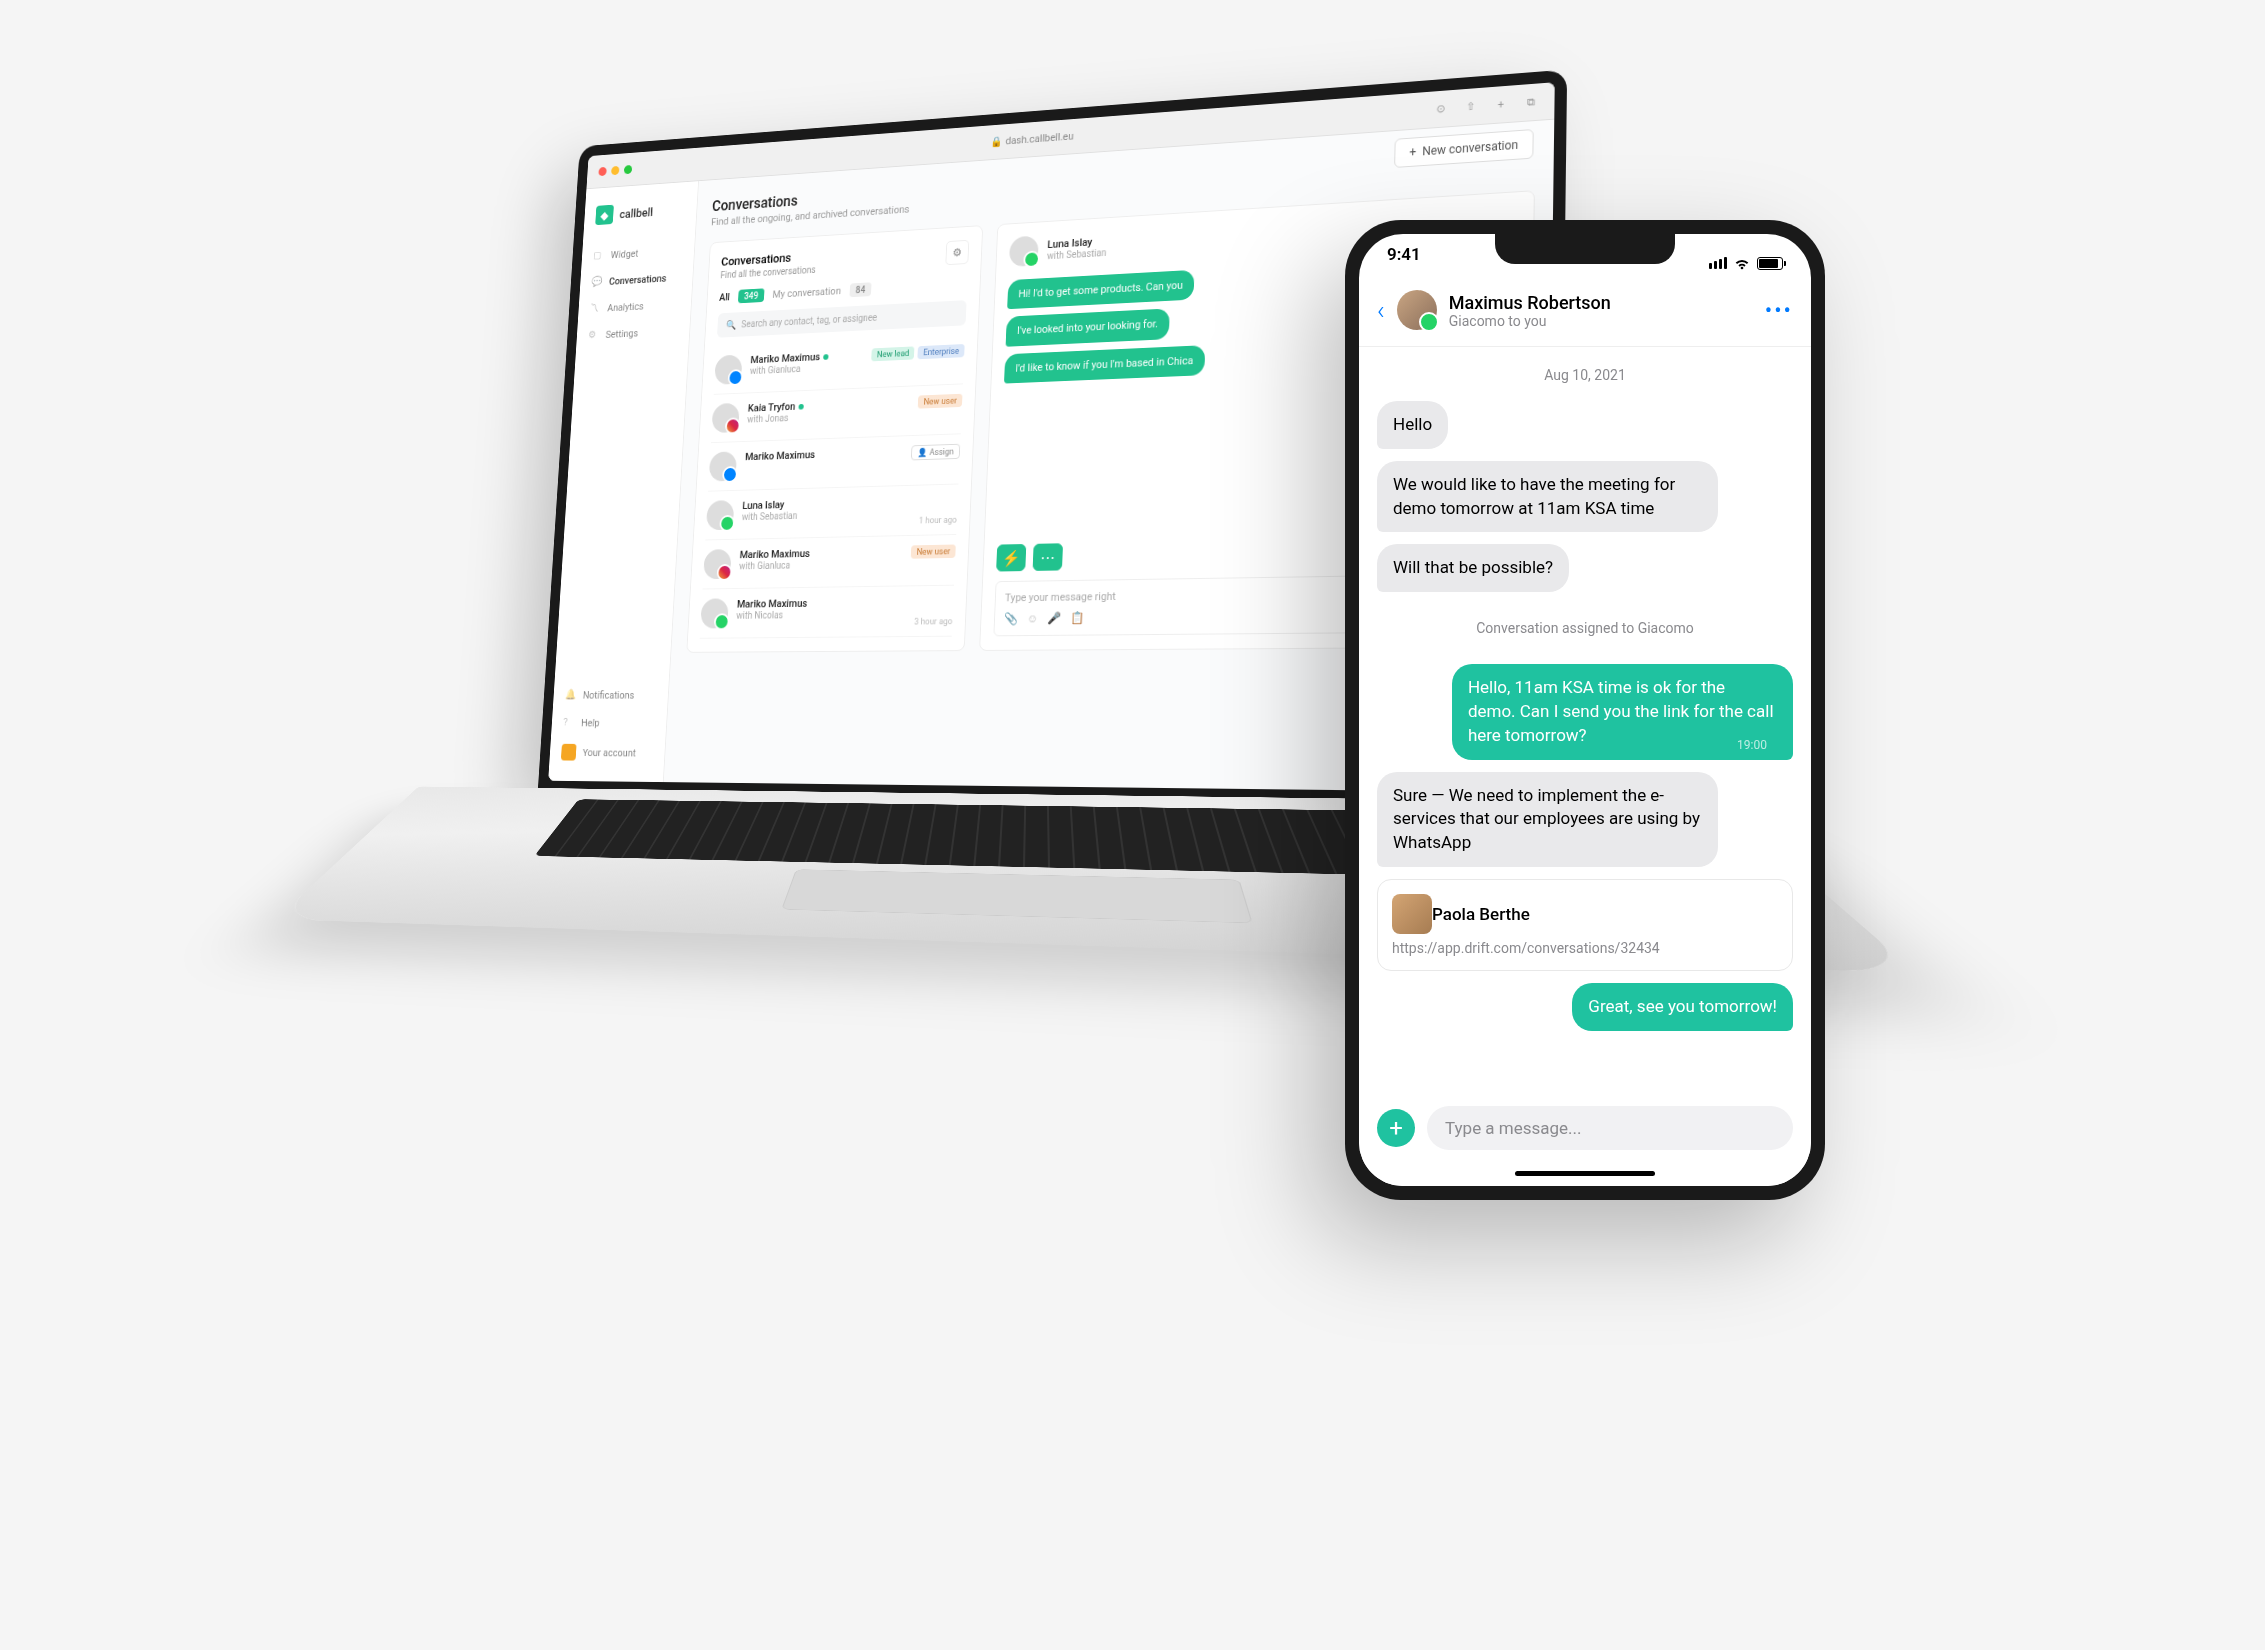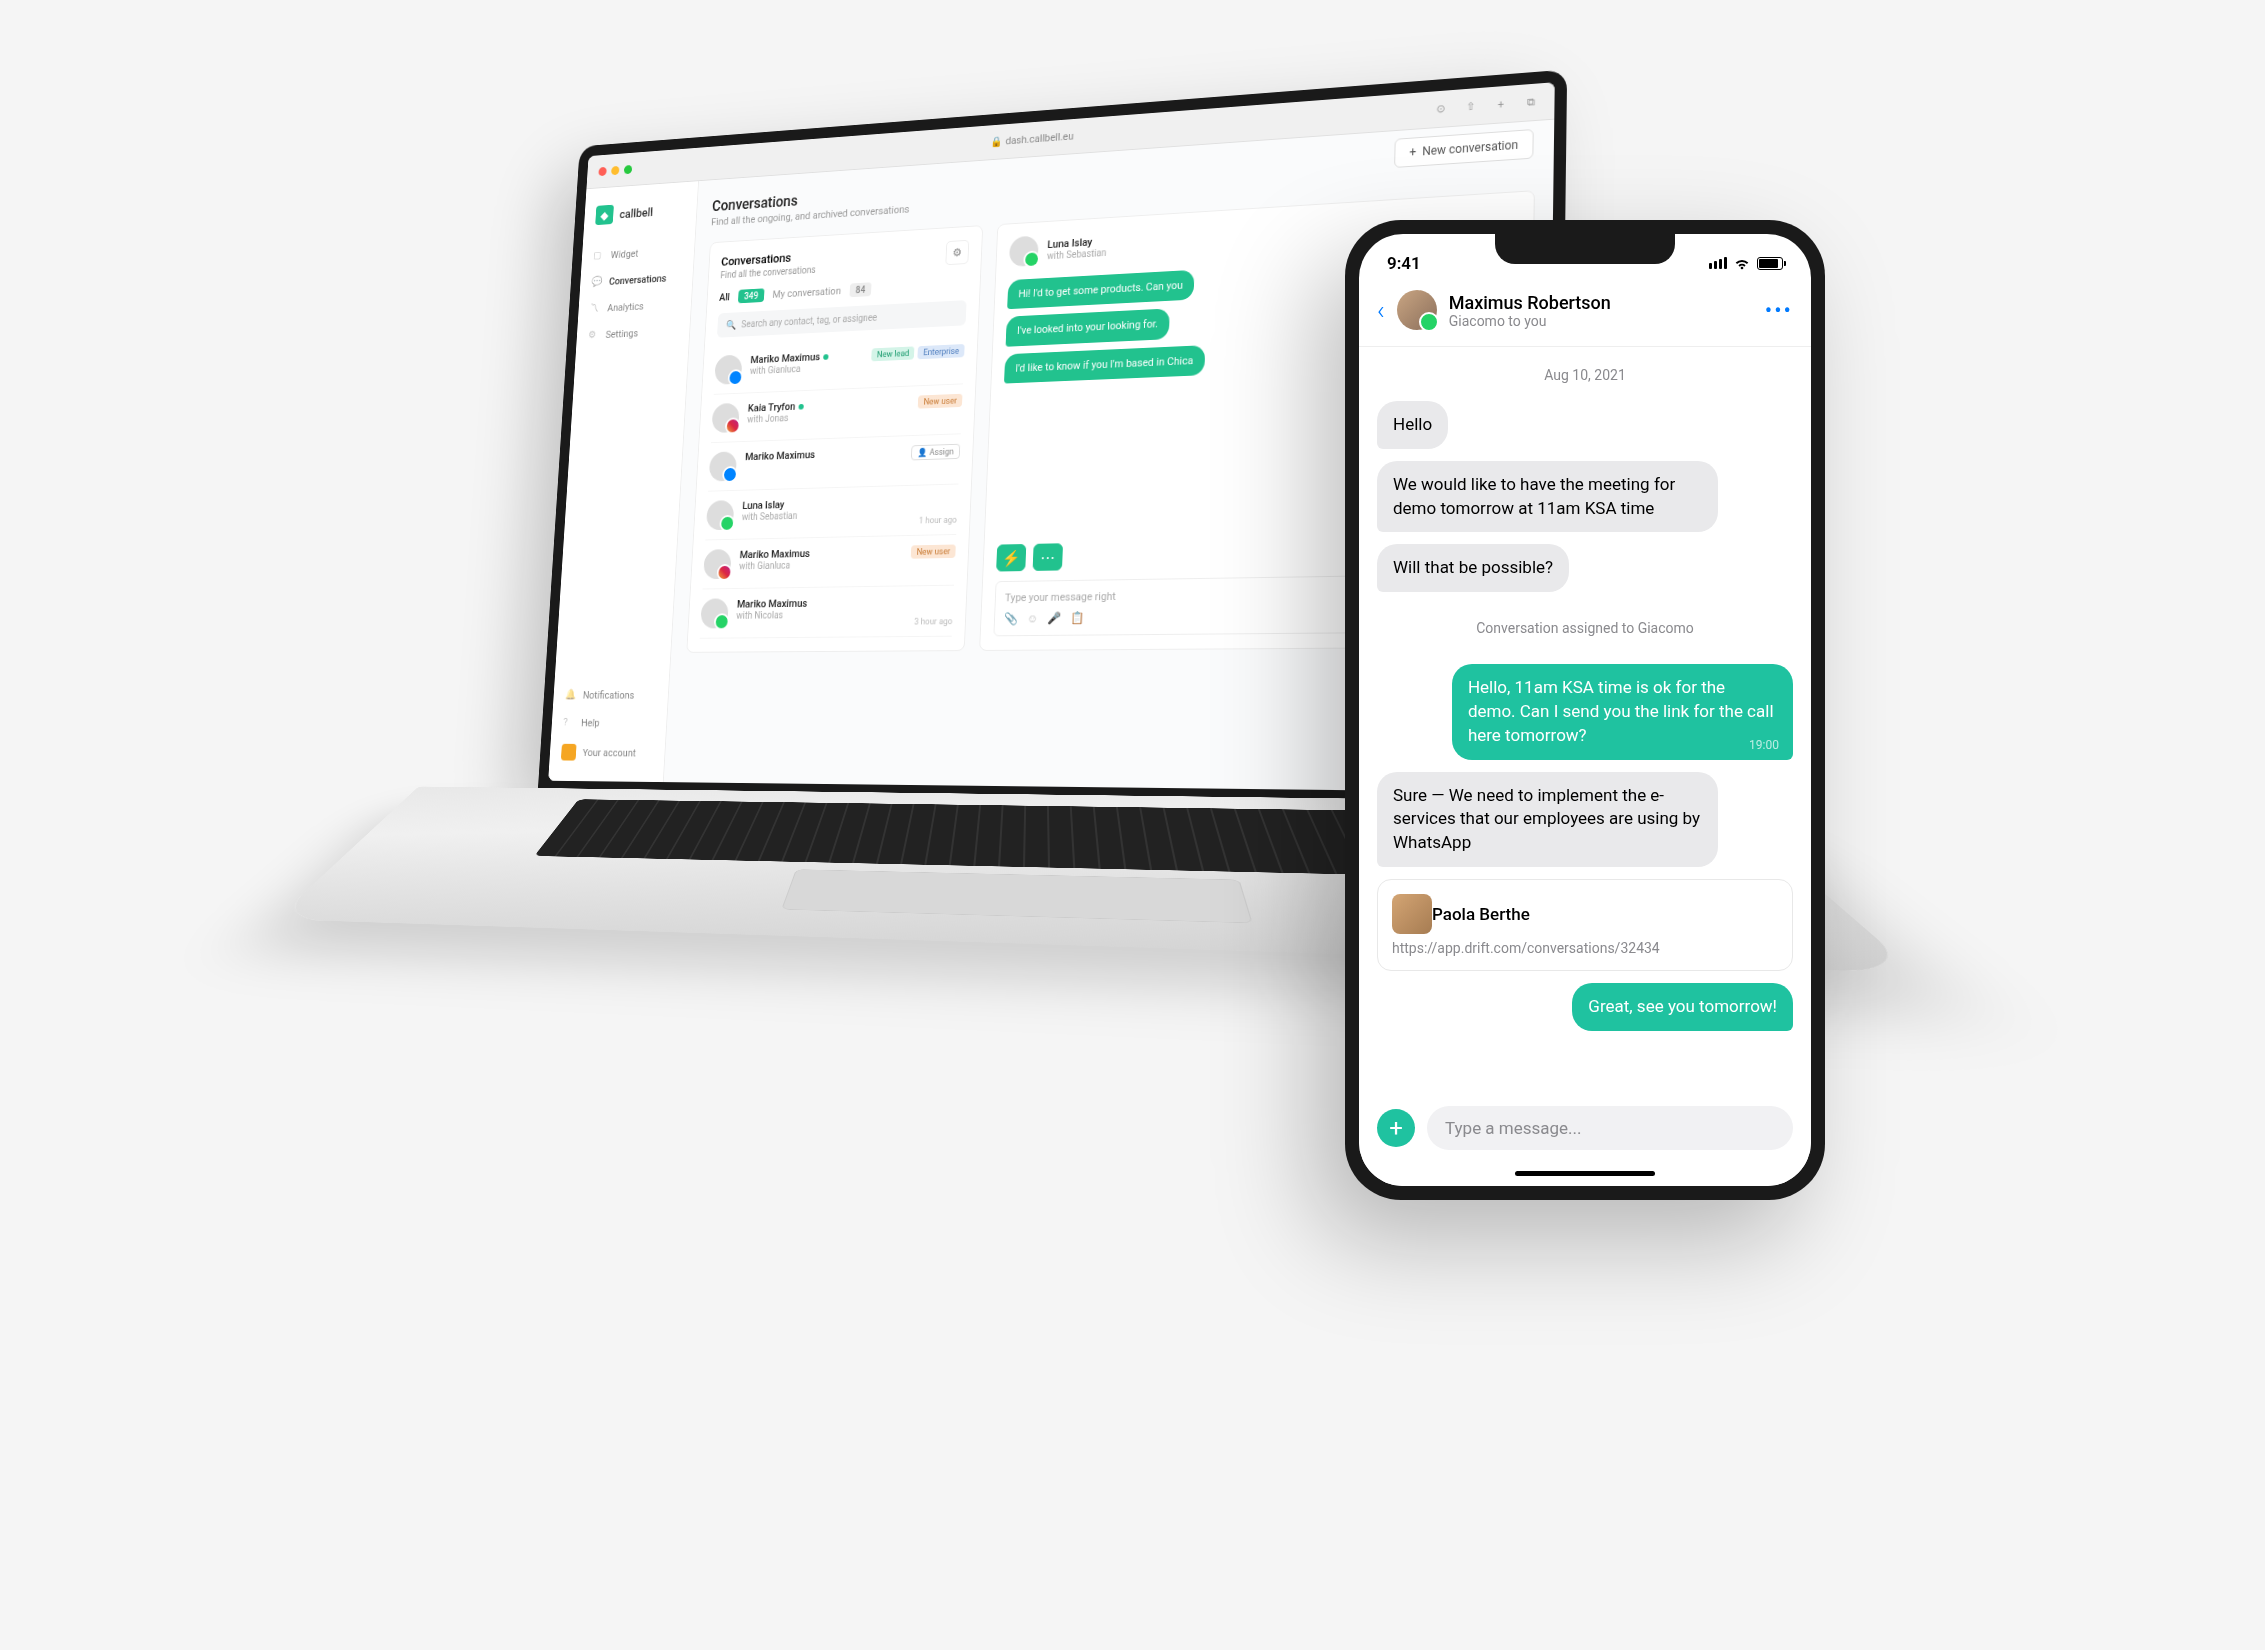--- a/index.html
+++ b/index.html
@@ -79,21 +79,21 @@
 .action-btn{width:32px;height:28px;border:1px solid #ddd;border-radius:6px;display:flex;align-items:center;justify-content:center;}
 .action-btn.green{background:#22c28e;border-color:#22c28e;color:#fff;}
 .chat-input{margin-top:10px;border:1px solid #eee;border-radius:6px;padding:10px;font-size:11px;color:#aaa;}
 .input-icons{display:flex;gap:10px;margin-top:8px;color:#bbb;font-size:12px;}
 
 
 .phone{position:absolute;right:440px;top:220px;width:480px;height:980px;z-index:10;}
 .phone-body{width:100%;height:100%;background:#1a1a1a;border-radius:56px;padding:14px;box-shadow:-30px 40px 100px rgba(0,0,0,0.25);}
 .phone-screen{width:100%;height:100%;background:#fff;border-radius:44px;overflow:hidden;position:relative;}
 .notch{position:absolute;top:0;left:50%;transform:translateX(-50%);width:180px;height:30px;background:#1a1a1a;border-radius:0 0 20px 20px;z-index:5;}
-.status-bar{height:48px;display:flex;align-items:center;justify-content:space-between;padding:10px 28px 0;font-size:17px;font-weight:600;}
+.status-bar{height:48px;display:flex;justify-content:space-between;padding:10px 28px 0;font-size:17px;font-weight:600;}
 .status-icons{display:flex;gap:6px;align-items:center;}
 .sig{display:flex;gap:2px;align-items:flex-end;}
 .sig span{width:3px;background:#000;border-radius:1px;}
 .sig span:nth-child(1){height:6px;}.sig span:nth-child(2){height:8px;}.sig span:nth-child(3){height:10px;}.sig span:nth-child(4){height:12px;}
 .wifi{width:18px;height:13px;}
 .battery{width:26px;height:13px;border:1.5px solid #000;border-radius:3px;position:relative;}
 .battery::before{content:'';position:absolute;left:1px;top:1px;bottom:1px;width:80%;background:#000;border-radius:1px;}
 .battery::after{content:'';position:absolute;right:-4px;top:3px;width:2px;height:5px;background:#000;border-radius:0 1px 1px 0;}
 
 .phone-header{display:flex;align-items:center;padding:8px 18px 16px;gap:12px;border-bottom:0.5px solid #eee;}
@@ -104,21 +104,21 @@
 .ph-name{font-size:18px;font-weight:500;}
 .ph-assigned{font-size:14px;color:#8a8a8e;}
 .more-btn{color:#007aff;font-size:22px;letter-spacing:2px;}
 
 .phone-chat{padding:14px 18px;display:flex;flex-direction:column;gap:12px;height:calc(100% - 200px);overflow:hidden;}
 .date-label{text-align:center;font-size:14px;color:#8a8a8e;margin:6px 0;}
 .assign-label{text-align:center;font-size:14px;color:#8a8a8e;margin:16px 0;}
 .bubble{max-width:82%;padding:12px 16px;border-radius:20px;font-size:17px;line-height:1.4;position:relative;}
 .bubble.recv{background:#e9e9eb;color:#000;align-self:flex-start;border-bottom-left-radius:6px;}
 .bubble.sent{background:#1fc2a0;color:#fff;align-self:flex-end;border-bottom-right-radius:6px;}
-.bubble-time{font-size:12px;opacity:0.7;position:absolute;bottom:6px;right:14px;}
+.bubble-time{font-size:12px;opacity:0.7;position:absolute;bottom:6px;right:26px;}
 .link-card{background:#fff;border:1px solid #e8e8e8;border-radius:14px;padding:14px;align-self:stretch;}
 .link-top{display:flex;align-items:center;margin-bottom:6px;}
 .link-avatar{width:40px;height:40px;border-radius:8px;background:linear-gradient(135deg,#d4a574,#a67c52);}
 .link-name{font-size:17px;font-weight:500;}
 .link-url{font-size:14px;color:#8a8a8e;}
 
 .phone-input-bar{position:absolute;bottom:0;left:0;right:0;padding:16px 18px 36px;display:flex;align-items:center;gap:12px;background:#fff;}
 .plus-btn{width:38px;height:38px;background:#1fc2a0;border-radius:50%;color:#fff;display:flex;align-items:center;justify-content:center;font-size:24px;}
 .phone-input{flex:1;background:#f1f1f3;border-radius:22px;padding:12px 18px;font-size:17px;color:#8a8a8e;}
 .home-ind{position:absolute;bottom:10px;left:50%;transform:translateX(-50%);width:140px;height:5px;background:#000;border-radius:3px;}

